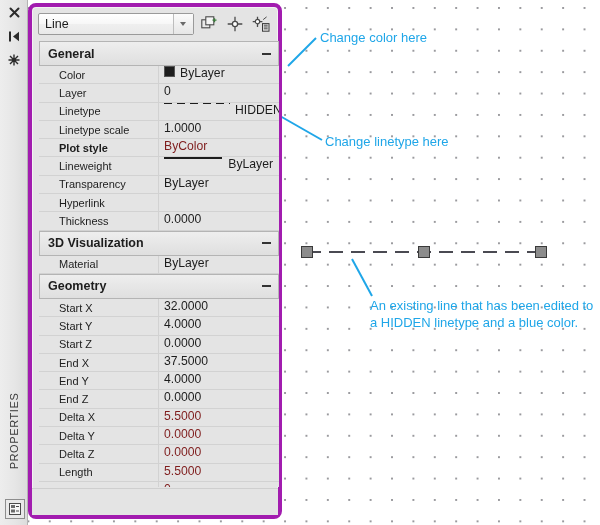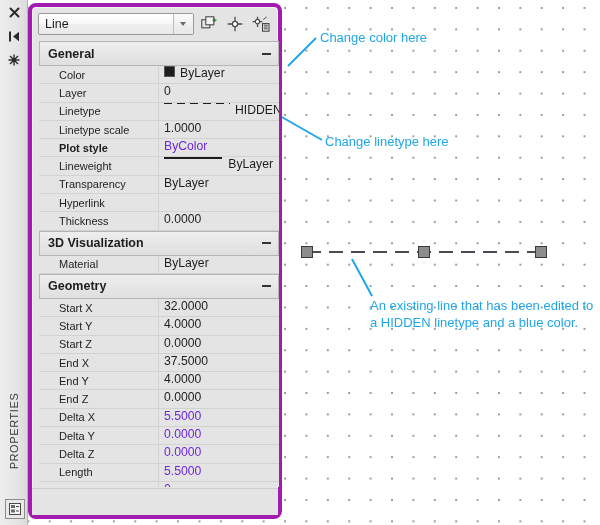--- a/index.html
+++ b/index.html
@@ -223,21 +223,21 @@
     display: flex;
     align-items: flex-start;
     gap: 5px;
     border-left: 1px solid #d2d2d2;
     height: 100%;
     box-sizing: border-box;
     white-space: nowrap;
     overflow: hidden;
   }
   .prop-row .pvalue.readonly {
-    color: #6d28d9;
+    color: #7f1d1d;
   }
 
   .color-chip {
     width: 11px;
     height: 11px;
     background: #1d1d1d;
     border: 1px solid #555;
     box-sizing: border-box;
     flex: none;
   }

